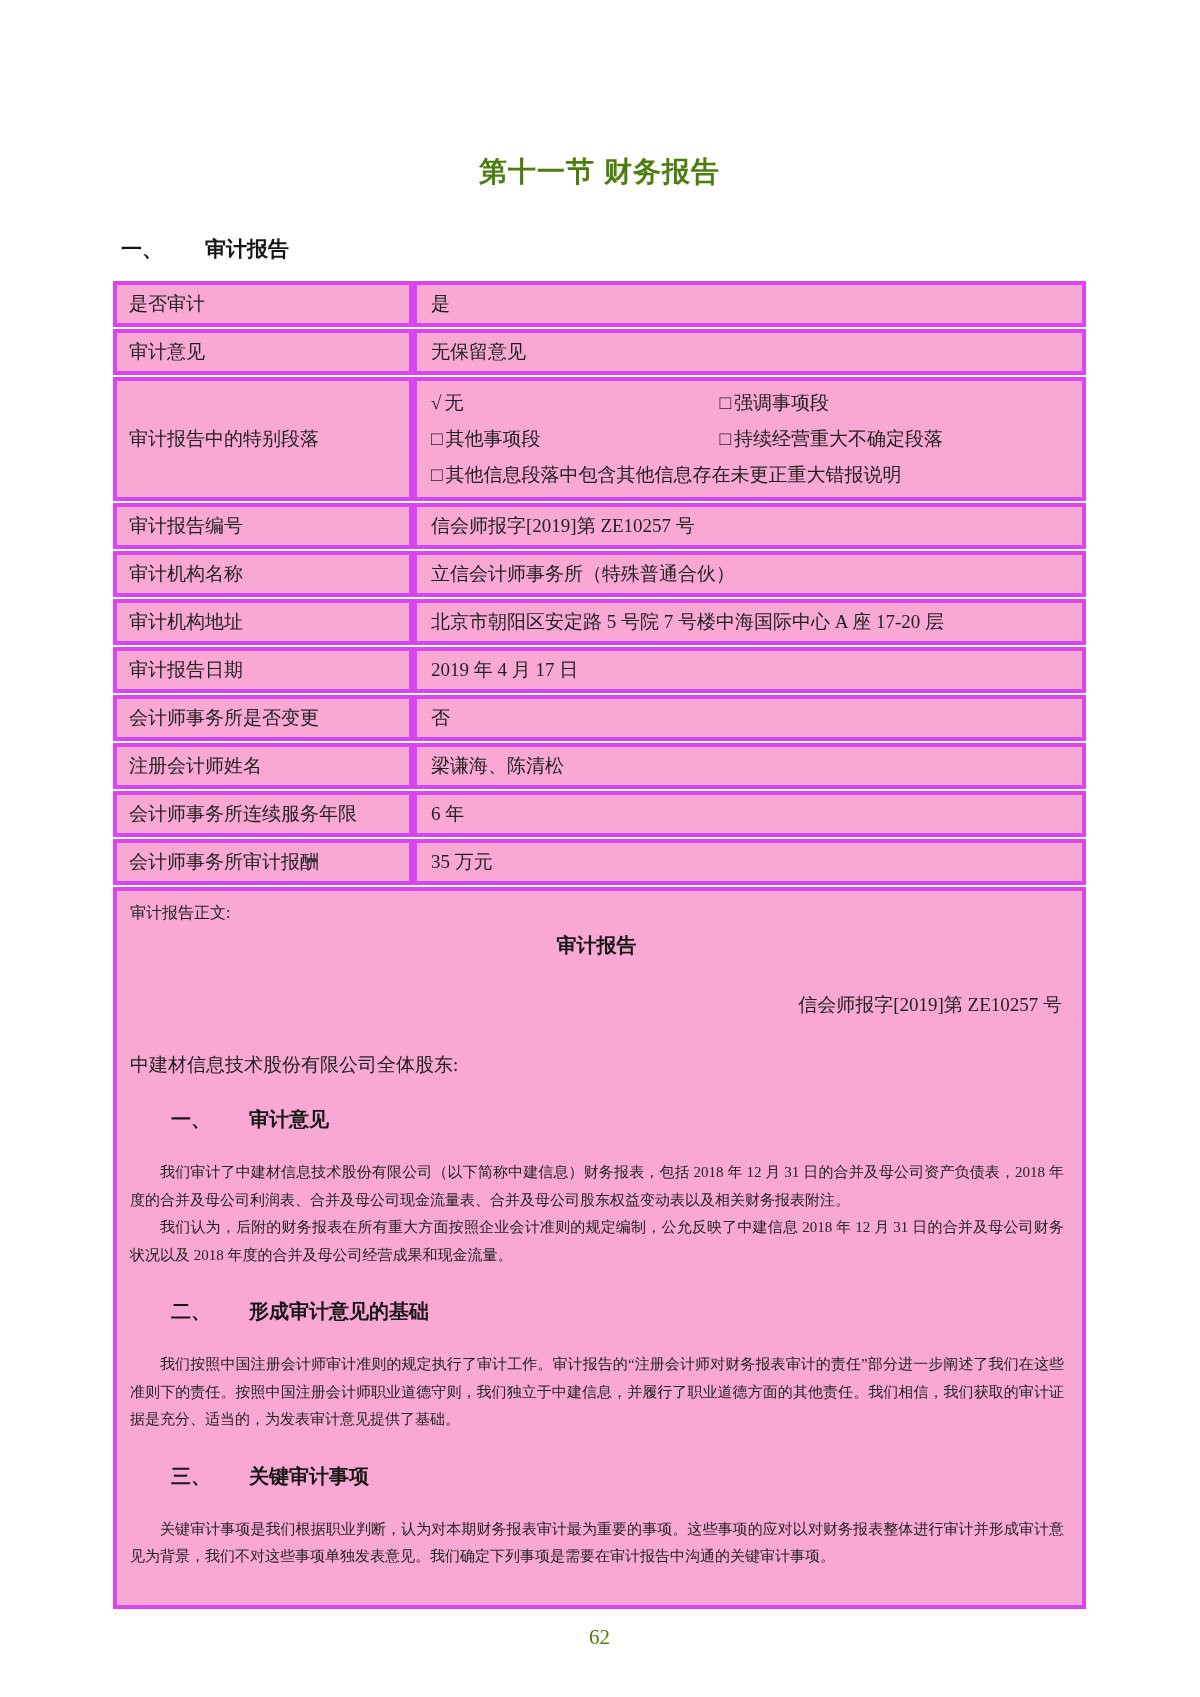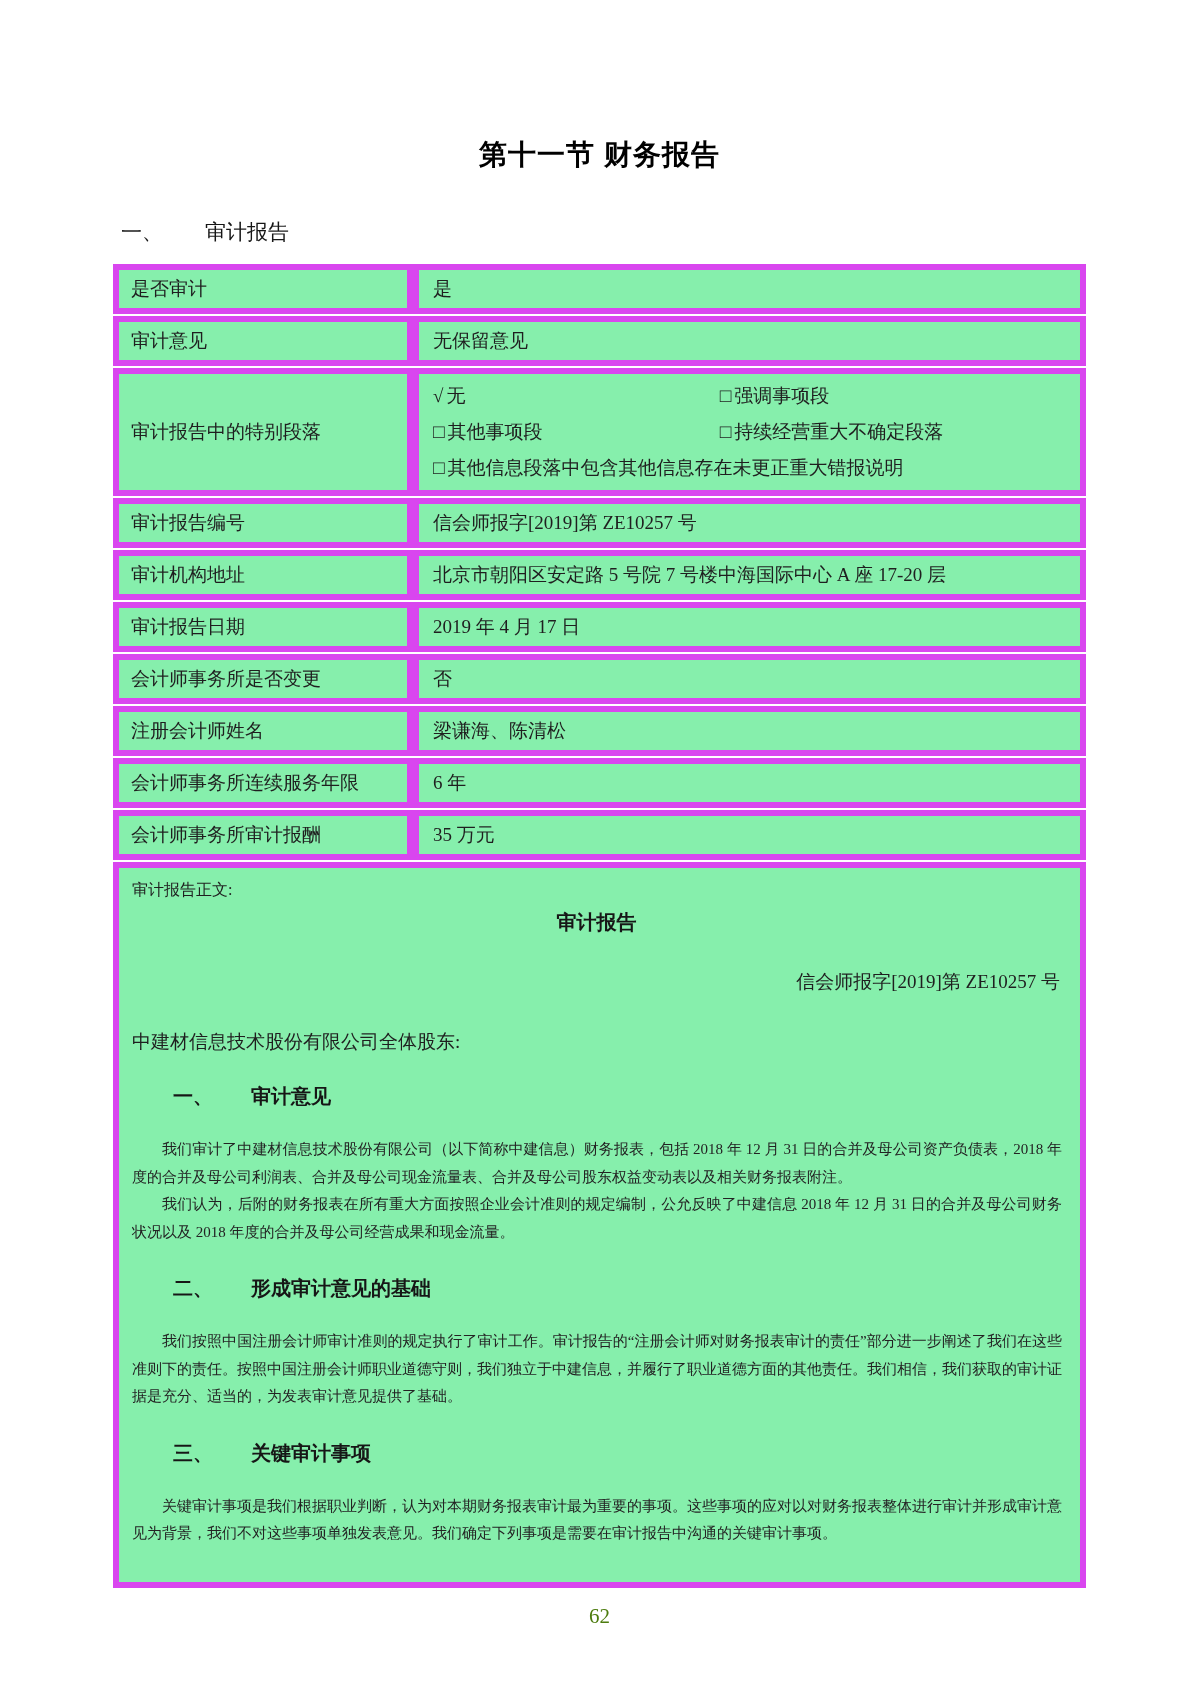--- a/index.html
+++ b/index.html
@@ -12,46 +12,46 @@
     overflow: hidden;
   }
   .doc { padding: 136px 114px 0 113px; }
 
   .doc-title {
     font-family: "Liberation Sans", "DejaVu Sans", sans-serif;
     font-weight: 700;
     font-size: 28px;
     text-align: center;
     letter-spacing: 1px;
-    margin: 0 0 44px 0;
-    color: #000000;
+    margin: 17px 0 44px 0;
+    color: #4d7c0f;
   }
 
   .sec-heading {
     font-family: "Liberation Sans", "DejaVu Sans", sans-serif;
-    font-weight: 400;
+    font-weight: 700;
     font-size: 21px;
     color: #161616;
     margin: 0 0 16px 0;
     padding-left: 8px;
   }
   .sec-heading .sec-num { display: inline-block; width: 84px; }
 
   table.audit-table {
     width: 100%;
     border-collapse: separate;
     border-spacing: 0 2px;
     table-layout: fixed;
   }
   table.audit-table td {
-    border: 6px solid #d946ef;
+    border: 4px solid #d946ef;
     font-size: 19px;
     line-height: 24px;
     vertical-align: middle;
-    background: #86efac;
+    background: #f9a8d4;
   }
   td.lbl { width: 300px; padding: 7px 8px 7px 12px; }
   td.val { padding: 7px 10px 7px 14px; }
 
   .opt-grid {
     display: grid;
     grid-template-columns: 45% 55%;
     row-gap: 6px;
   }
   .opt { white-space: nowrap; line-height: 30px; }
@@ -143,20 +143,24 @@
               <span class="mark">□</span><span>其他信息段落中包含其他信息存在未更正重大错报说明</span>
             </div>
           </div>
         </td>
       </tr>
       <tr>
         <td class="lbl">审计报告编号</td>
         <td class="val">信会师报字[2019]第 ZE10257 号</td>
       </tr>
       <tr>
+        <td class="lbl">审计机构名称</td>
+        <td class="val">立信会计师事务所（特殊普通合伙）</td>
+      </tr>
+      <tr>
         <td class="lbl">审计机构地址</td>
         <td class="val">北京市朝阳区安定路 5 号院 7 号楼中海国际中心 A 座 17-20 层</td>
       </tr>
       <tr>
         <td class="lbl">审计报告日期</td>
         <td class="val">2019 年 4 月 17 日</td>
       </tr>
       <tr>
         <td class="lbl">会计师事务所是否变更</td>
         <td class="val">否</td>

